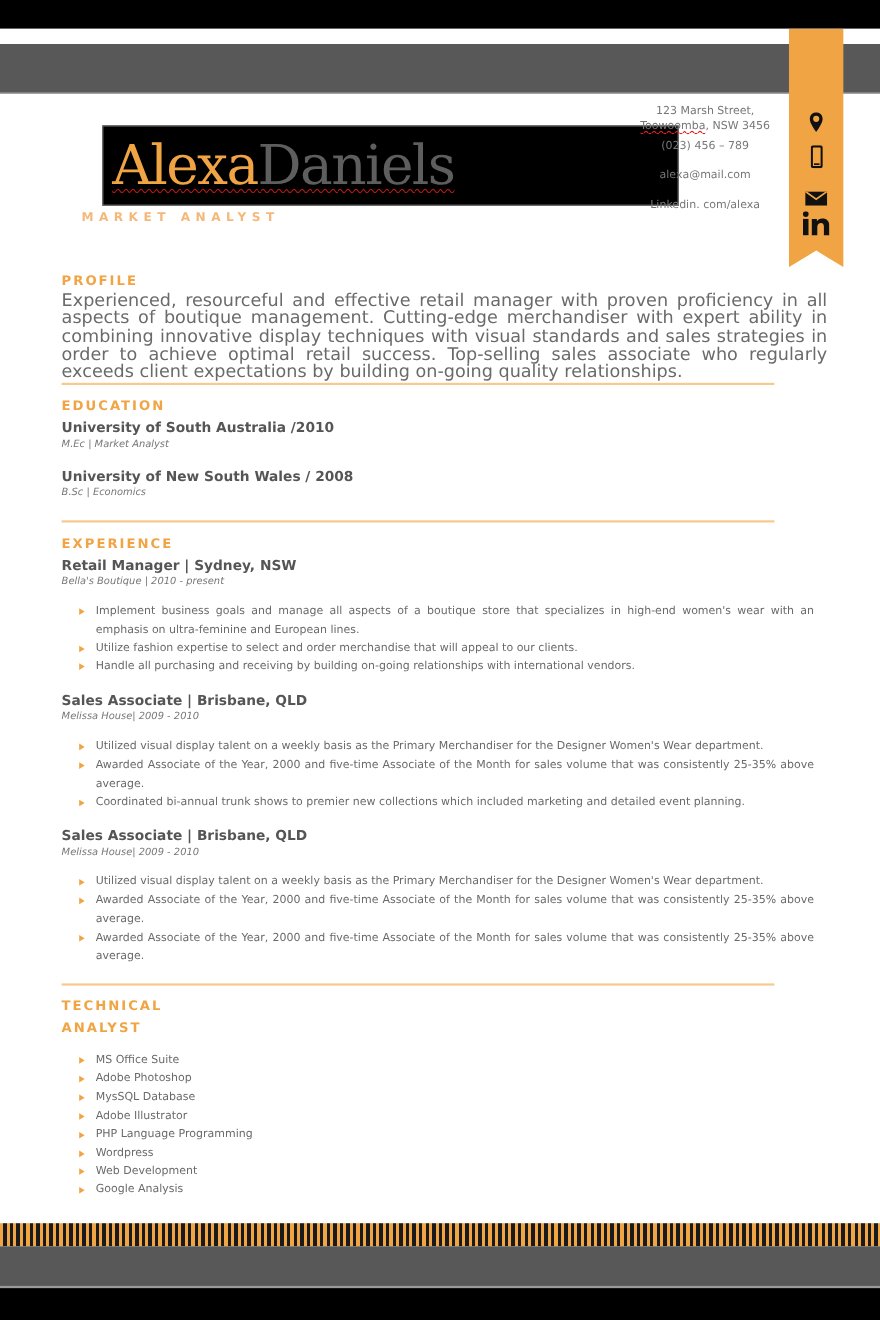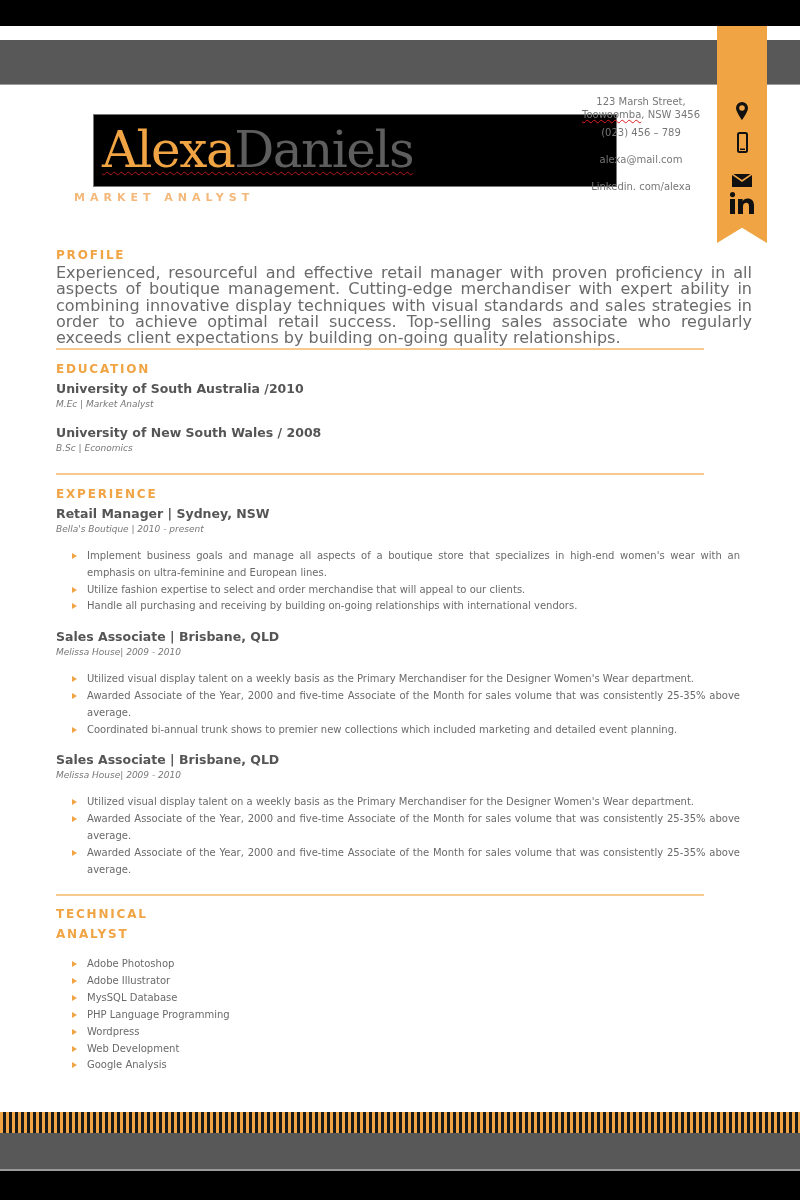--- a/index.html
+++ b/index.html
@@ -158,23 +158,24 @@
       <li>Awarded Associate of the Year, 2000 and five-time Associate of the Month for sales volume that was consistently 25-35% above average.</li>
     </ul>
   </div>
 </div>
 <div class="divider" style="top:894px"></div>
 
 <div class="section" style="top:905px">
   <div class="sec-title">TECHNICAL</div>
   <div class="sec-title" style="margin-top:1px">ANALYST</div>
   <ul class="bul skills">
+    <li>MS Office Suite</li>
     <li>Adobe Photoshop</li>
+    <li>MysSQL Database</li>
     <li>Adobe Illustrator</li>
-    <li>MysSQL Database</li>
     <li>PHP Language Programming</li>
     <li>Wordpress</li>
     <li>Web Development</li>
     <li>Google Analysis</li>
   </ul>
 </div>
 
 <div class="stripes"></div>
 <div class="bottom-band"></div>
 <div class="bottom-black"></div>

